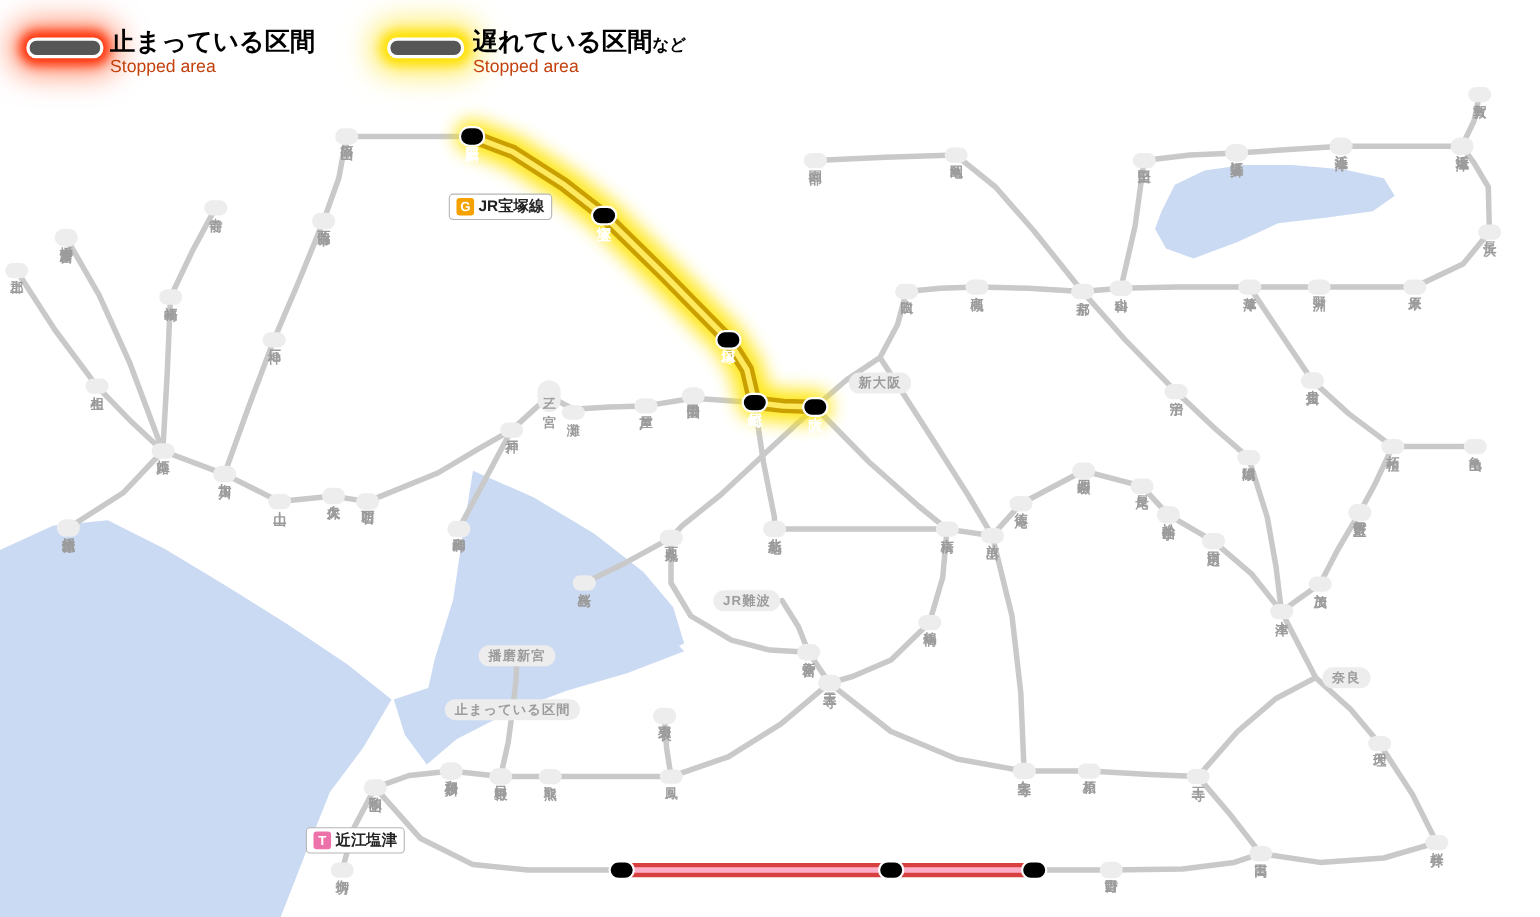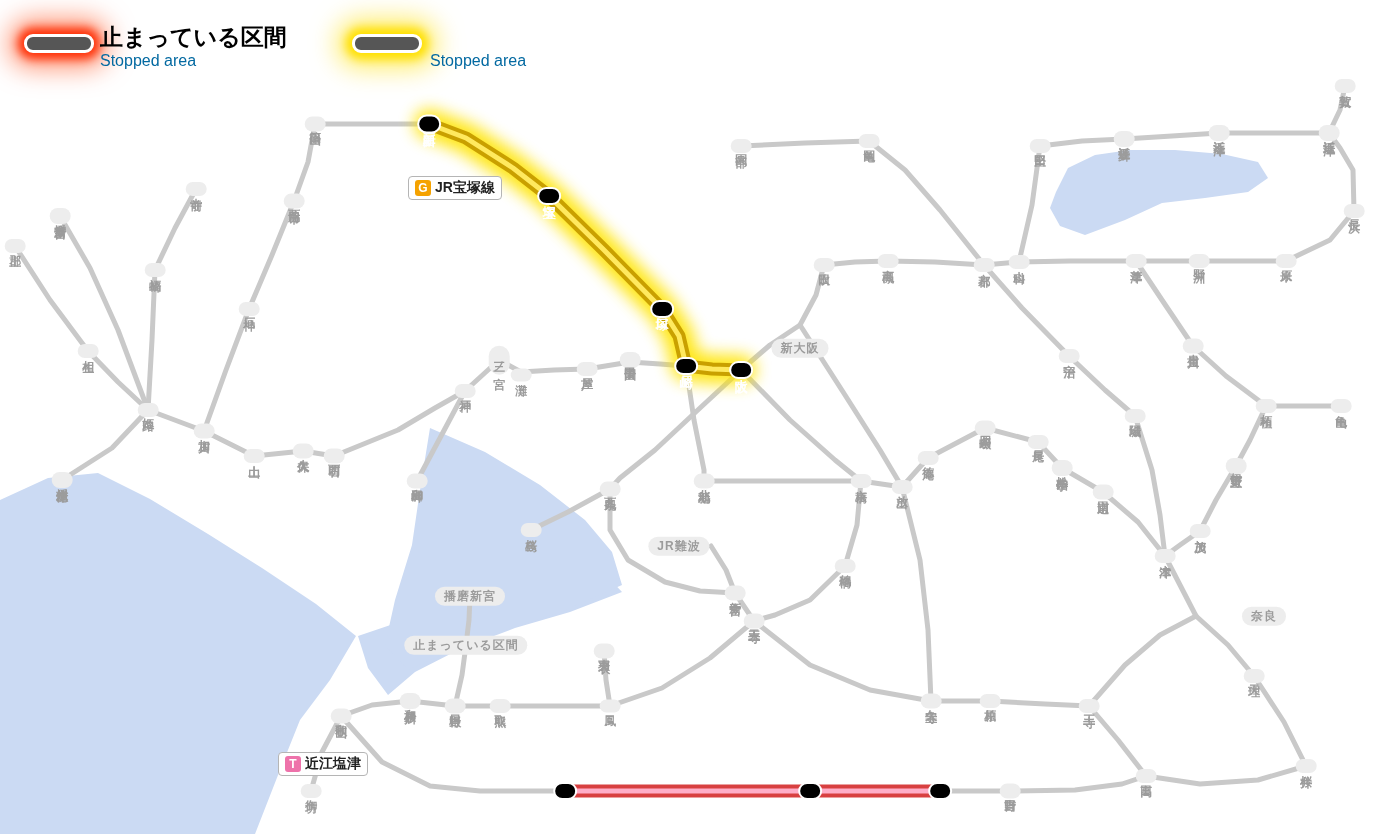--- a/index.html
+++ b/index.html
@@ -21,21 +21,21 @@
               text-align:center;line-height:16px;border-radius:3px;}
   .legend-swatch{position:absolute;width:64px;height:13px;background:#565656;border:3px solid #fff;
                  border-radius:9px;z-index:6;}
   .sw-stopped{left:24px;top:34px;
     box-shadow:0 0 10px 6px rgba(255,42,0,.95),0 0 26px 15px rgba(255,60,0,.55);}
   .sw-delayed{left:352px;top:34px;
     box-shadow:0 0 10px 6px rgba(255,224,0,1),0 0 26px 15px rgba(255,224,0,.6);}
   .legend-label{position:absolute;font-size:23px;font-weight:bold;color:#000;white-space:nowrap;z-index:6;}
   .ll-stopped{left:100px;top:22px;}
   .ll-delayed{left:430px;top:22px;}
-  .legend-sub{position:absolute;font-size:16px;color:#0369a1;white-space:nowrap;z-index:6;}
+  .legend-sub{position:absolute;font-size:16px;color:#c2410c;white-space:nowrap;z-index:6;}
   .ls-stopped{left:100px;top:52px;}
   .ls-delayed{left:430px;top:52px;}
   .suffix{font-size:15px;}
 </style>
 </head>
 <body>
 
 <div class="stage">
 
   <svg id="map-svg" width="1400" height="834" viewBox="0 0 1400 834">
@@ -130,21 +130,21 @@
       <div class="station" style="left: 984px; top: 265px;">京都</div>
       <div class="station" style="left: 888px; top: 261px;">高槻</div>
       <div class="station" style="left: 824px; top: 265px;">吹田</div>
       <div class="station h" style="left: 800px; top: 325px; margin-top: 23px;">新大阪</div>
       <div class="station" style="left: 1193px; top: 346px;">貴生川</div>
       <div class="station" style="left: 1266px; top: 406px;">柘植</div>
       <div class="station" style="left: 1341px; top: 406px;">亀山</div>
       <div class="station" style="left: 1236px; top: 466px;">伊賀上野</div>
       <div class="station" style="left: 1200px; top: 531px;">加茂</div>
       <div class="station" style="left: 1165px; top: 556px;">木津</div>
-      <div class="station h" style="left: 1264px; top: 616px; text-align: right;">奈良</div>
+      <div class="station h" style="left: 1224px; top: 616px; text-align: right;">奈良</div>
       <div class="station" style="left: 1069px; top: 356px;">宇治</div>
       <div class="station" style="left: 1135px; top: 416px;">城陽</div>
       <div class="station" style="left: 985px; top: 428px;">四条畷</div>
       <div class="station" style="left: 1038px; top: 442px;">長尾</div>
       <div class="station" style="left: 1062px; top: 468px;">松井山手</div>
       <div class="station" style="left: 1103px; top: 492px;">京田辺</div>
       <div class="station" style="left: 928px; top: 458px;">徳庵</div>
       <div class="station" style="left: 902px; top: 487px;">放出</div>
       <div class="station" style="left: 861px; top: 481px;">京橋</div>
       <div class="station" style="left: 704px; top: 481px;">北新地</div>
@@ -181,15 +181,16 @@
         <span class="line-badge" style="background: rgb(238, 114, 170);">T</span>
         <span>近江塩津</span>
       </div>
     </div>
 
   <div class="legend-swatch sw-stopped"></div>
   <div class="legend-label ll-stopped">止まっている区間</div>
   <div class="legend-sub ls-stopped">Stopped area</div>
 
   <div class="legend-swatch sw-delayed"></div>
+  <div class="legend-label ll-delayed"><span>遅れている区間</span><span class="suffix">など</span></div>
   <div class="legend-sub ls-delayed">Stopped area</div>
 
 </div>
 
 </body></html>

